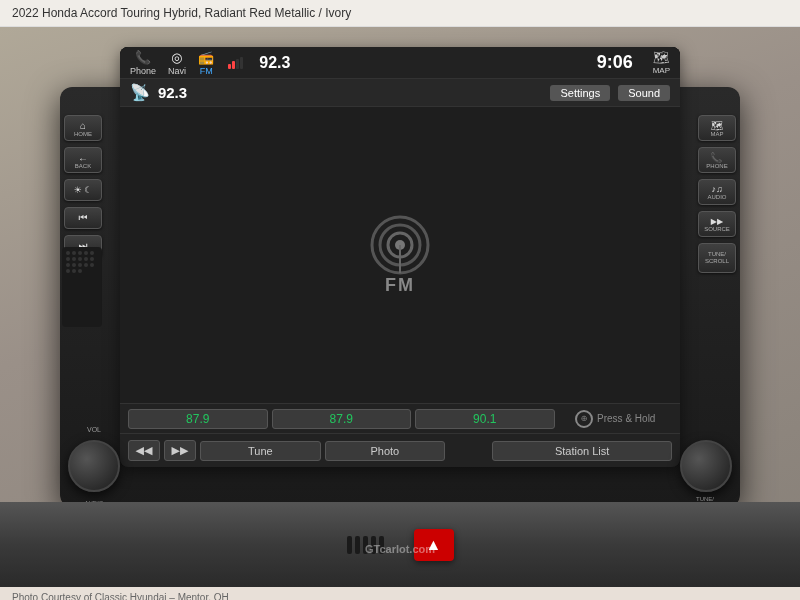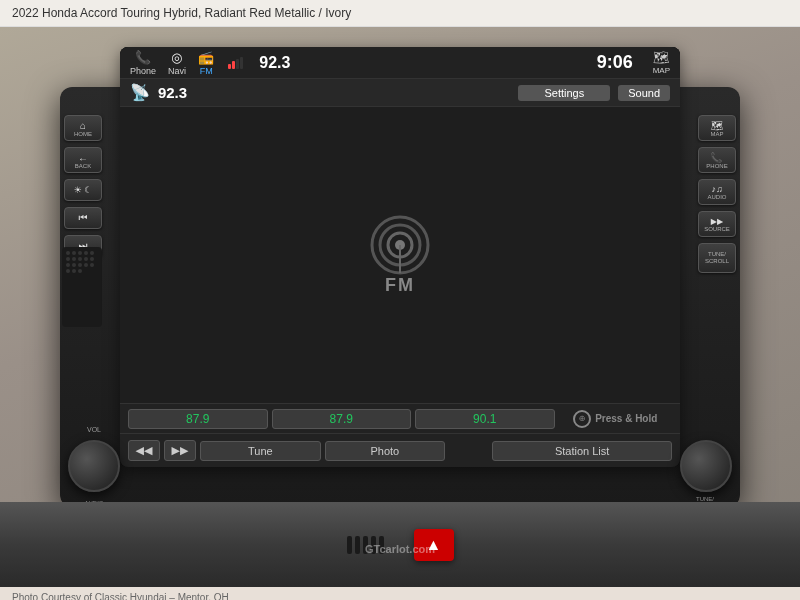--- a/index.html
+++ b/index.html
@@ -139,21 +139,21 @@
     .current-freq {
       color: #fff;
       font-size: 15px;
       font-weight: bold;
     }
 
     .btn-settings {
       background: #555;
       color: #fff;
       border: none;
-      padding: 2px 26px;
+      padding: 2px 10px;
       font-size: 11px;
       border-radius: 3px;
       cursor: pointer;
       margin-left: auto;
     }
 
     .btn-sound {
       background: #555;
       color: #fff;
       border: none;
@@ -226,21 +226,20 @@
       display: flex;
       align-items: center;
       justify-content: center;
       font-size: 8px;
       color: #888;
     }
 
     .hold-text {
       color: #888;
       font-size: 10px;
-      font-weight: bold;
     }
 
     
     .screen-controls {
       background: #222;
       display: flex;
       align-items: center;
       padding: 4px 8px;
       gap: 4px;
       height: 34px;

